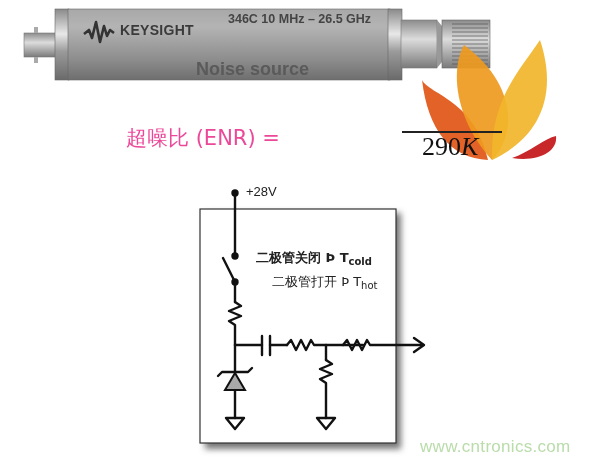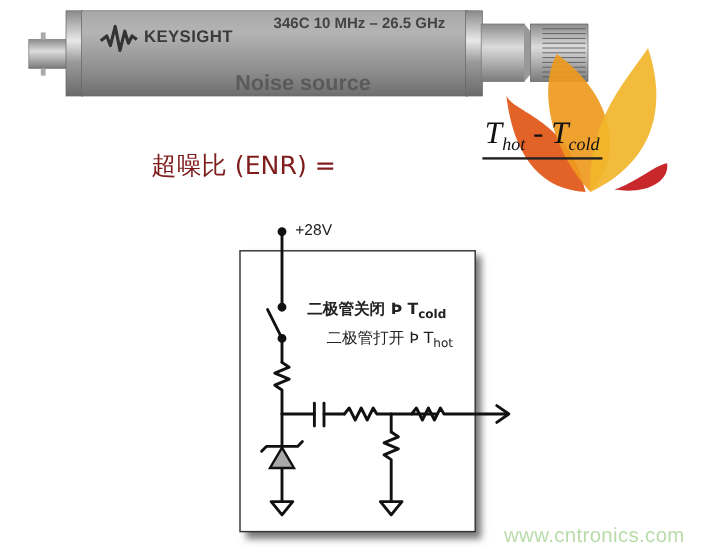--- a/index.html
+++ b/index.html
@@ -2,21 +2,21 @@
 <html><head>
 <meta charset="utf-8">
 <style>
   html,body{margin:0;padding:0;background:#fff;}
   body{width:600px;height:464px;position:relative;overflow:hidden;font-family:"Liberation Sans","DejaVu Sans",sans-serif;}
   .abs{position:absolute;}
   #device{left:0;top:0;width:600px;height:100px;}
   .brand{left:120px;top:22px;font-size:14px;font-weight:bold;color:#3a3a3a;letter-spacing:0.3px;}
   .model{left:196px;top:12px;font-size:12.5px;font-weight:bold;color:#444;margin-left:32px;}
   .sub{left:196px;top:43px;font-size:18px;font-weight:bold;color:#5a5a5a;margin-top:16px;}
-  .enr{left:126px;top:124px;font-size:21px;color:#7f1d1d;font-family:"DejaVu Sans",sans-serif;}
+  .enr{left:126px;top:124px;font-size:21px;color:#ec4899;font-family:"DejaVu Sans",sans-serif;}
   .formula{left:398px;top:94px;width:150px;height:70px;font-family:"Liberation Serif","DejaVu Serif",serif;color:#111;}
   .num{position:absolute;left:6px;top:2px;font-size:26px;font-style:italic;white-space:nowrap;}
   .num sub{font-size:15px;vertical-align:-6px;}
   .frac-line{position:absolute;left:4px;top:37px;width:100px;height:1.5px;background:#222;}
   .den{position:absolute;left:24px;top:38px;font-size:26px;white-space:nowrap;}
   .den i{font-style:italic;}
   .v28{left:246px;top:184px;font-size:13px;color:#222;text-align:right;}
   .lbl{font-size:13px;color:#222;white-space:nowrap;font-family:"DejaVu Sans",sans-serif;}
   .lbl sub{font-size:10px;vertical-align:-3px;}
   .watermark{left:420px;top:437px;font-size:17px;color:#b9dcaa;letter-spacing:0.3px;}
@@ -85,22 +85,22 @@
   <path d="M120 0 C100 30 70 60 72 120 C115 100 140 60 120 0 Z" fill="#f1b52a" opacity="0.92"></path>
   <path d="M92 118 C110 112 125 98 136 96 C138 112 118 122 92 118 Z" fill="#c8282a"></path>
 </svg>
 
 <div class="abs brand">KEYSIGHT</div>
 <div class="abs model">346C  10 MHz – 26.5 GHz</div>
 <div class="abs sub">Noise source</div>
 
 <div class="abs enr">超噪比 (ENR) =</div>
 <div class="abs formula">
-  <div class="num"><span>T</span><sub>hot</sub><span> - </span><span>T</span><sub>cold</sub></div>
   <div class="frac-line"></div>
+  <div class="den"><span>290</span><i>K</i></div>
 </div>
 
 <svg class="abs" style="left:0;top:0;" width="600" height="464" viewBox="0 0 600 464">
   <defs>
     <filter id="sh" x="-10%" y="-10%" width="130%" height="130%">
       <feGaussianBlur stdDeviation="3"></feGaussianBlur>
     </filter>
   </defs>
   <rect x="205" y="213" width="196" height="236" fill="#777" filter="url(#sh)"></rect>
   <rect x="200" y="209" width="196" height="234" fill="#fff" stroke="#333" stroke-width="1.2"></rect>

